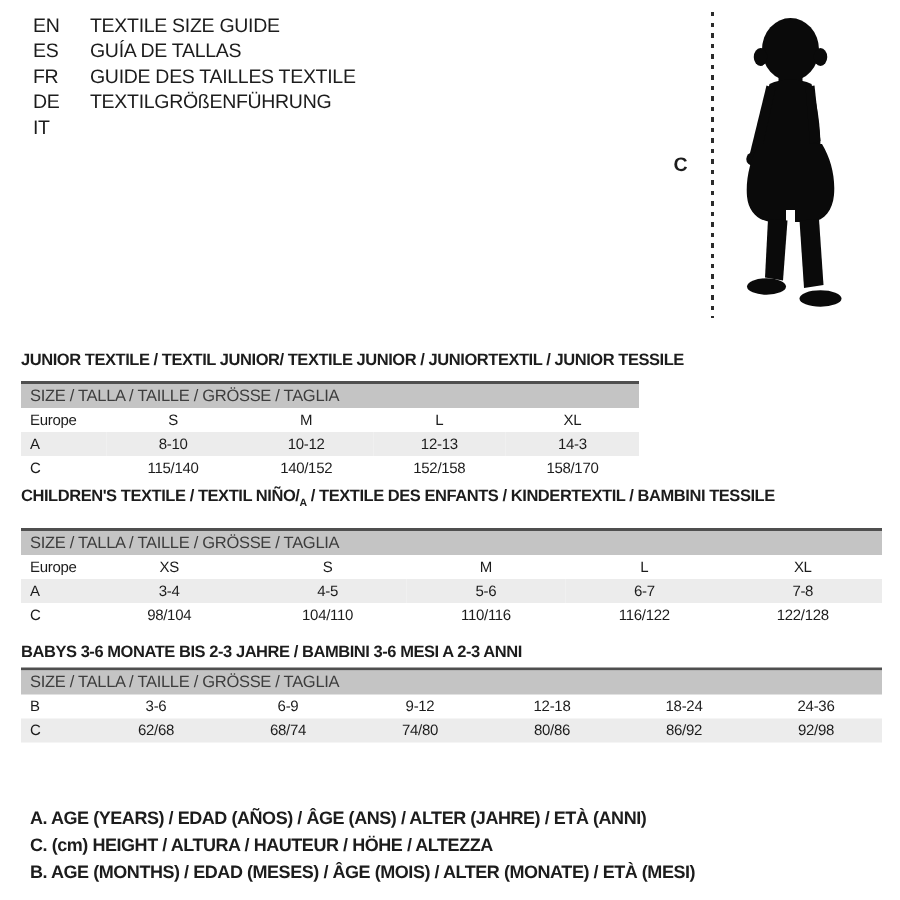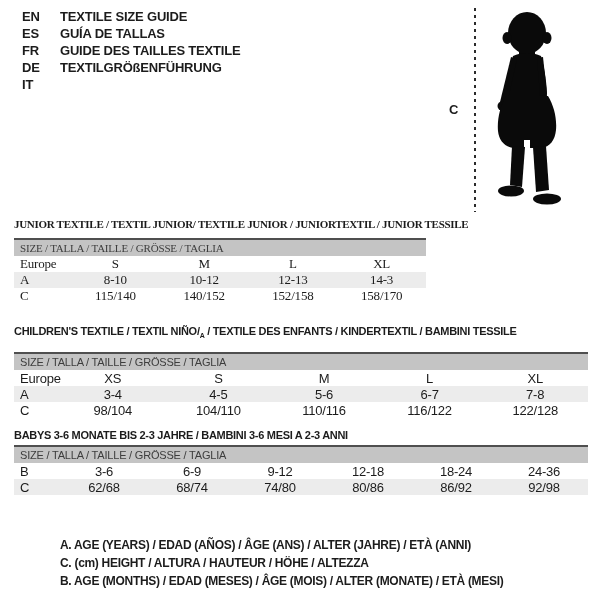--- a/index.html
+++ b/index.html
@@ -9,53 +9,53 @@
     --row-shaded-bg:#ececec;
     --rule:#4f4f4f;
     --silhouette:#0a0a0a;
   }
   *{box-sizing:border-box;margin:0;padding:0;}
   html,body{width:600px;height:600px;background:#ffffff;overflow:hidden;}
   body{position:relative;font-family:"Liberation Sans",sans-serif;color:var(--text);}
 
   
   .langs{position:absolute;left:22px;top:8px;}
-  .lang-row{display:flex;line-height:17px;font-weight:700;font-size:13px;letter-spacing:-0.2px;white-space:nowrap;}
+  .lang-row{display:flex;line-height:17px;font-weight:400;font-size:13px;letter-spacing:-0.2px;white-space:nowrap;}
   .lang-code{width:38px;flex:0 0 38px;}
 
   
   .meas-line{position:absolute;left:474px;top:8px;width:2px;height:204px;
     background:repeating-linear-gradient(to bottom,#2b2b2b 0 3px,transparent 3px 7px);}
   .c-label{position:absolute;left:449px;top:102px;font-weight:700;font-size:13px;}
   .baby{position:absolute;left:481px;top:10px;}
 
   
   .section{position:absolute;left:14px;}
-  .s0{top:215px;width:412px;font-family:Liberation Serif, serif;}
+  .s0{top:231px;width:412px;}
   .s1{top:322px;width:574px;}
   .s2{top:426px;width:574px;}
   .sec-title{font-weight:700;font-size:11px;line-height:18px;letter-spacing:-0.3px;white-space:nowrap;}
   .sec-title sub{font-size:7px;}
   .s0 .tblwrap{margin-top:5px;}
   .s1 .tblwrap{margin-top:7px;}
   .s2 .tblwrap{margin-top:1px;}
 
   .tblwrap{border-top:2px solid var(--rule);}
   .tblhead{height:16px;line-height:16px;background:var(--table-header-bg);color:var(--table-header-text);
     font-size:11px;font-weight:400;padding-left:6px;letter-spacing:-0.2px;white-space:nowrap;}
   table{border-collapse:collapse;width:100%;table-layout:fixed;}
-  td{height:16px;font-size:13px;text-align:center;padding:0;letter-spacing:-0.2px;color:var(--text);white-space:nowrap;}
+  td{height:16px;font-size:10px;text-align:center;padding:0;letter-spacing:-0.2px;color:var(--text);white-space:nowrap;}
   td.lbl{text-align:left;padding-left:6px;}
   .s0 td.lbl{width:57px;}
   .s1 td.lbl,.s2 td.lbl{width:46px;}
   tr.shaded{background:var(--row-shaded-bg);}
 
   
   .legend{position:absolute;left:20px;top:536px;}
-  .legend-line{font-weight:700;font-size:12px;line-height:18px;letter-spacing:-0.3px;white-space:nowrap;margin-left:40px;}
+  .legend-line{font-weight:700;font-size:12px;line-height:18px;letter-spacing:-0.3px;white-space:nowrap;}
 </style>
 </head>
 <body>
 
 <div class="langs">
     <div class="lang-row">
       <span class="lang-code">EN</span>
       <span class="lang-label">TEXTILE SIZE GUIDE</span>
     </div>
     <div class="lang-row">

